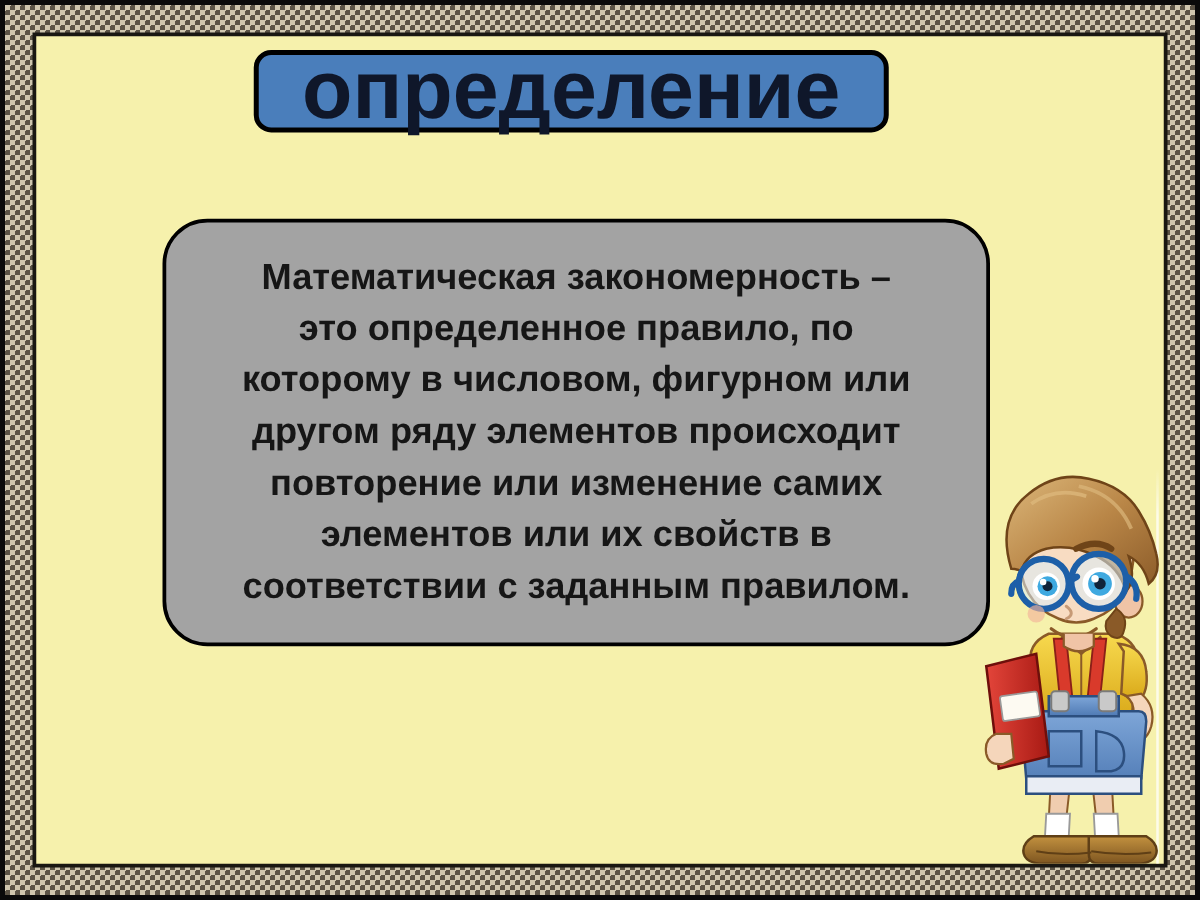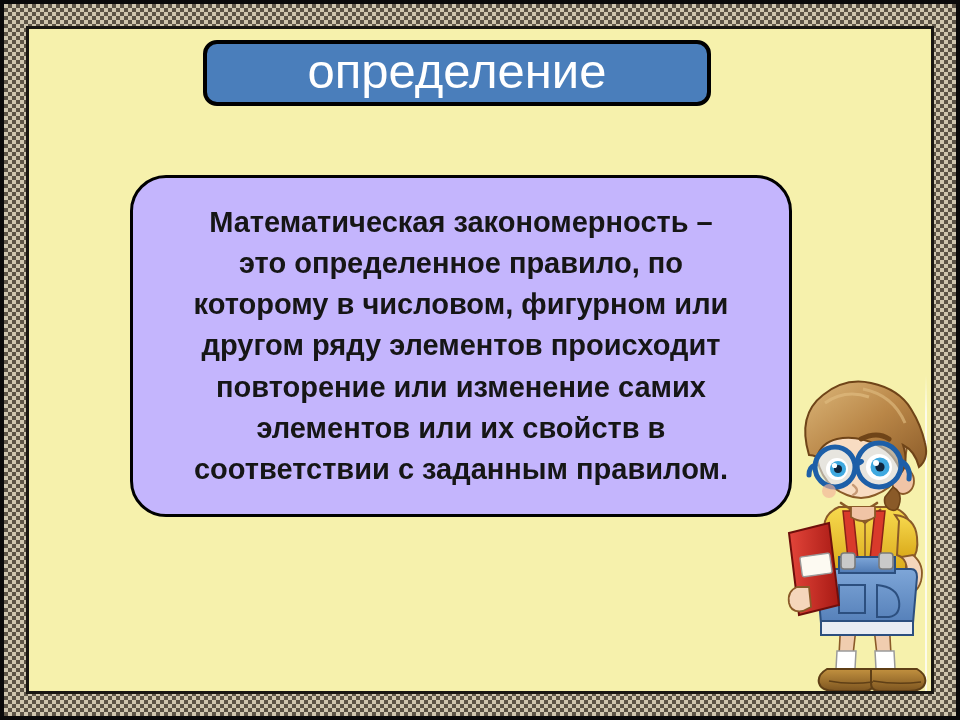--- a/index.html
+++ b/index.html
@@ -81,37 +81,37 @@
     height: 66px;
     background: #4a7ebb;
     border: 4px solid #000000;
     border-radius: 14px;
     box-sizing: border-box;
     display: flex;
     align-items: center;
     justify-content: center;
   }
   .banner-text {
-    color: #ffffff;
-    font-size: 49px;
-    font-weight: normal;
+    color: #0f172a;
+    font-size: 66px;
+    font-weight: bold;
     letter-spacing: 0px;
     line-height: 1;
     white-space: nowrap;
     transform: translateY(-2px);
   }
 
   
   .defbox {
     position: absolute;
     left: 101px;
     top: 146px;
     width: 662px;
     height: 342px;
-    background: #c4b5fd;
+    background: #a3a3a3;
     border: 3px solid #000000;
     border-radius: 36px;
     box-sizing: border-box;
     display: flex;
     align-items: center;
     justify-content: center;
     padding: 6px 33px;
   }
   .defbox-text {
     color: #161616;

